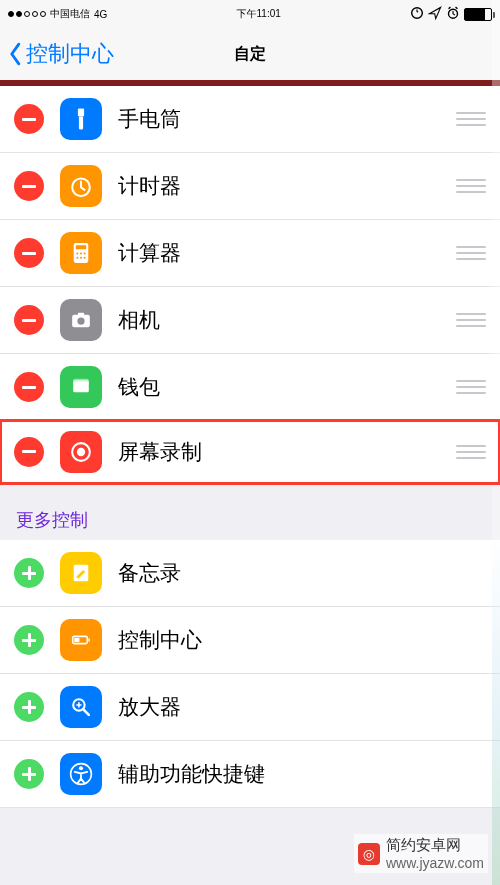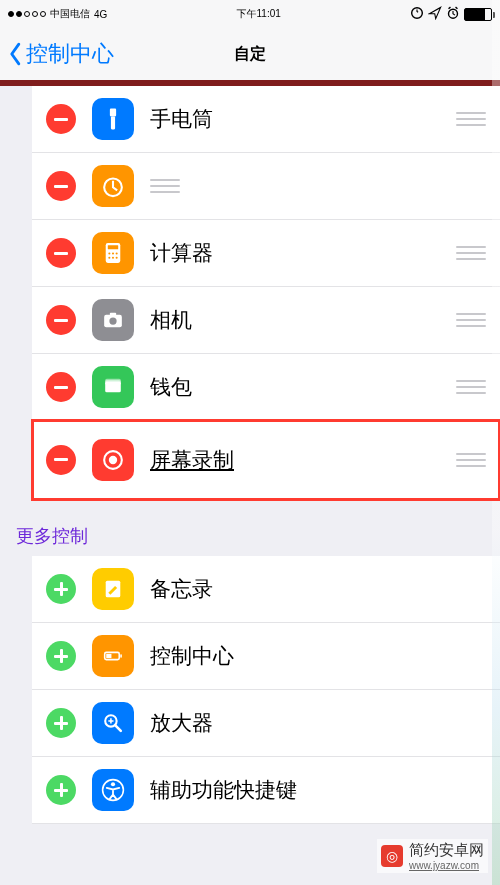--- a/index.html
+++ b/index.html
@@ -50,37 +50,36 @@
     transform: translateX(-50%);
     font-size: 16px;
     font-weight: 600;
     color: #000;
   }
   .scroll {
     height: calc(885px - 28px - 58px);
     overflow-y: hidden;
     background: #efeff4;
   }
-  .list { background: transparent; padding-left: 32px; }
+  .list { background: transparent; }
   .row {
     height: 67px;
     background: #fff;
     display: flex;
     align-items: center;
     padding: 0 14px;
     border-bottom: 1px solid #e3e3e6;
     position: relative;
   }
   .row.highlight {
     outline: 3px solid #ff3b30;
     outline-offset: -2px;
     z-index: 2;
-    height: 80px;
+    height: 64px;
     margin-top: -1px;
-    text-decoration: underline;
   }
   .action-btn {
     width: 30px; height: 30px; border-radius: 50%;
     display: flex; align-items: center; justify-content: center;
     flex-shrink: 0;
     margin-right: 16px;
   }
   .action-btn.remove { background: #ff3b30; }
   .action-btn.add { background: #4cd964; }
   .action-btn .bar { width: 14px; height: 3px; background: #fff; border-radius: 1px; }
@@ -199,20 +198,21 @@
       <div class="row">
         <div class="action-btn remove">
           <div class="bar"></div>
         </div>
         <div class="app-icon" style="background: rgb(255, 149, 0);">
           <svg width="26" height="26" viewBox="0 0 100 100">
             <circle cx="50" cy="55" r="34" fill="none" stroke="#fff" stroke-width="8"></circle>
             <path d="M50 30 v25 l16 12" stroke="#fff" stroke-width="8" fill="none"></path>
           </svg>
         </div>
+        <div class="row-label">计时器</div>
         <div class="reorder">
           <span></span>
           <span></span>
           <span></span>
         </div>
       </div>
       <div class="row">
         <div class="action-btn remove">
           <div class="bar"></div>
         </div>
@@ -347,15 +347,15 @@
     </div>
 
 </div>
 
 <div class="right-strip"></div>
 
 <div class="watermark">
   <div class="logo">◎</div>
   <div>
     <div>简约安卓网</div>
-    <div style="font-size:10px;color:#666;text-decoration:underline;">www.jyazw.com</div>
+    <div style="font-size:14px;color:#666;">www.jyazw.com</div>
   </div>
 </div>
 
 </body></html>

